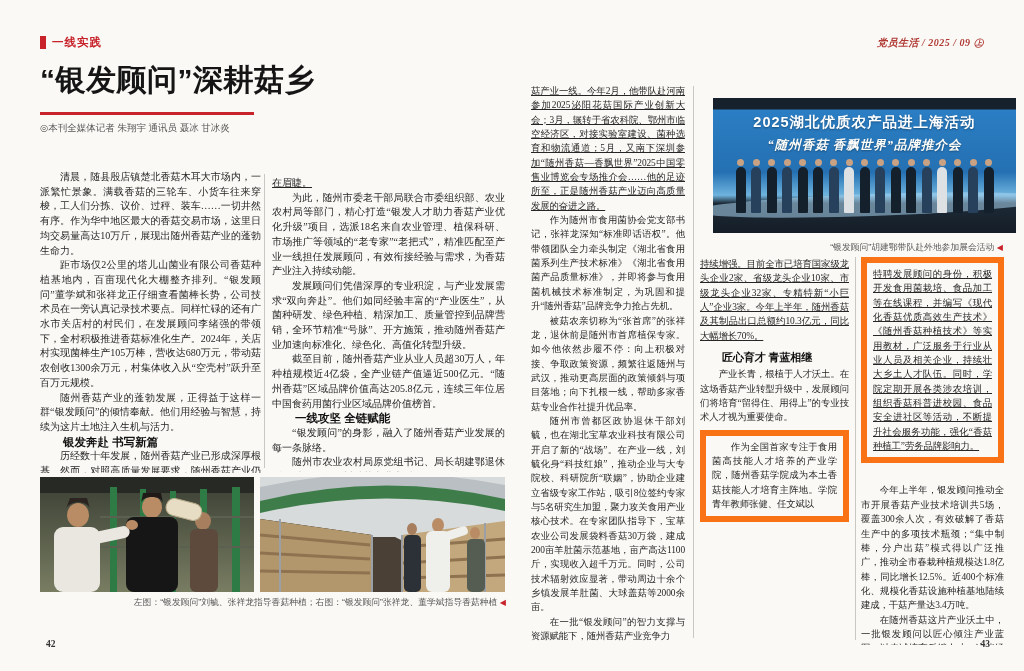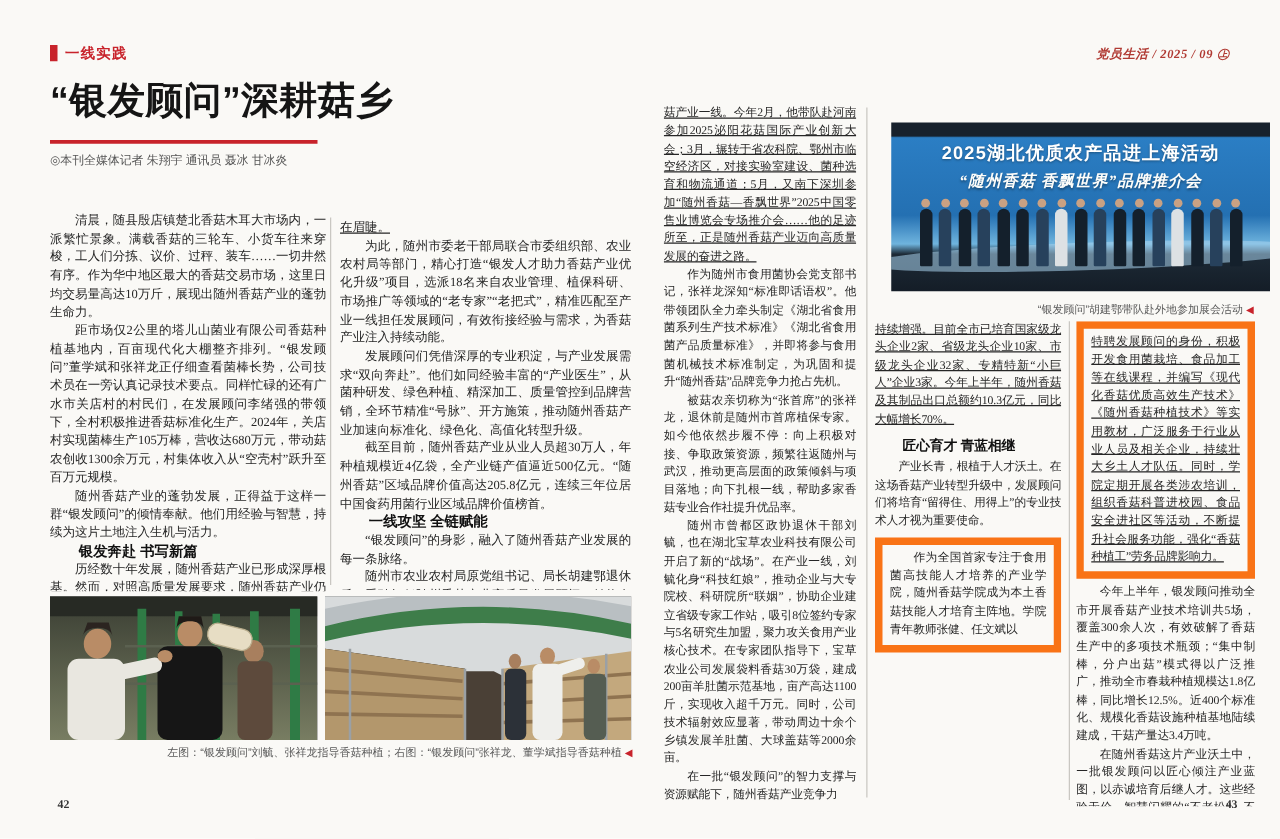--- a/index.html
+++ b/index.html
@@ -216,19 +216,19 @@
       <p>作为全国首家专注于食用菌高技能人才培养的产业学院，随州香菇学院成为本土香菇技能人才培育主阵地。学院青年教师张健、任文斌以</p>
     </div>
   </div>
 
   <div class="vdiv" id="rp-div2"></div>
 
   <div class="col rp" id="rp-col3">
     <div class="redbox" style="margin-top:0;">
       <p class="noind">特聘发展顾问的身份，积极开发食用菌栽培、食品加工等在线课程，并编写《现代化香菇优质高效生产技术》《随州香菇种植技术》等实用教材，广泛服务于行业从业人员及相关企业，持续壮大乡土人才队伍。同时，学院定期开展各类涉农培训，组织香菇科普进校园、食品安全进社区等活动，不断提升社会服务功能，强化“香菇种植工”劳务品牌影响力。</p>
     </div>
-    <p style="margin-top:4px;">今年上半年，银发顾问推动全市开展香菇产业技术培训共5场，覆盖300余人次，有效破解了香菇生产中的多项技术瓶颈；“集中制棒，分户出菇”模式得以广泛推广，推动全市春栽种植规模达1.8亿棒，同比增长12.5%。近400个标准化、规模化香菇设施种植基地陆续建成，干菇产量达3.4万吨。</p>
+    <p style="margin-top:20px;">今年上半年，银发顾问推动全市开展香菇产业技术培训共5场，覆盖300余人次，有效破解了香菇生产中的多项技术瓶颈；“集中制棒，分户出菇”模式得以广泛推广，推动全市春栽种植规模达1.8亿棒，同比增长12.5%。近400个标准化、规模化香菇设施种植基地陆续建成，干菇产量达3.4万吨。</p>
     <p>在随州香菇这片产业沃土中，一批银发顾问以匠心倾注产业蓝图，以赤诚培育后继人才。这些经验无价、智慧闪耀的“不老松”，不仅开辟了老有所为的广阔舞台，更书写了以银发力量赋能产业高质量发展的生动篇章。</p>
   </div>
 
   <div class="folio" id="folio-r">43</div>
 
 </div>
 
 </body></html>

